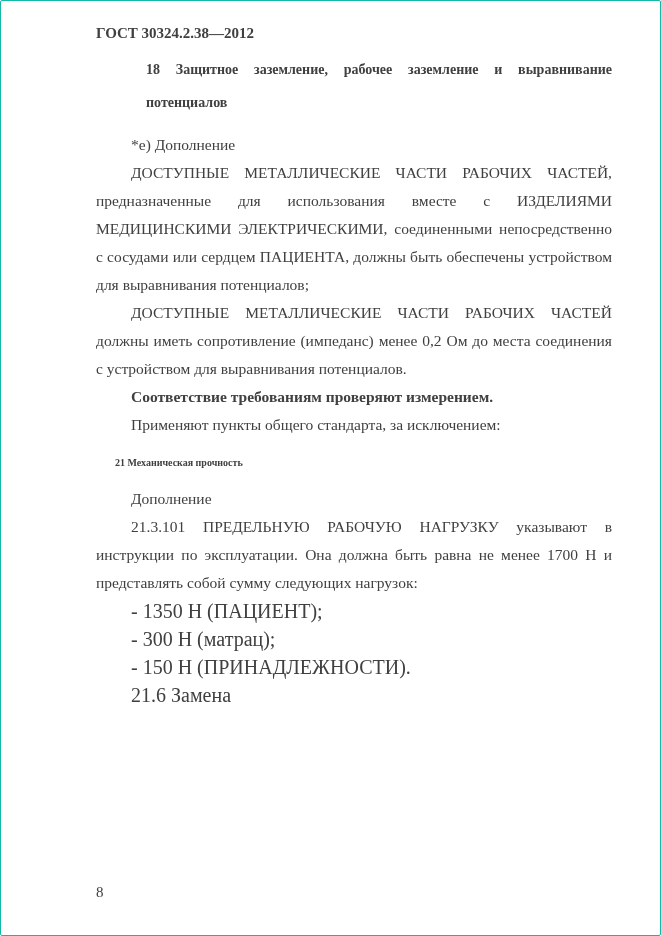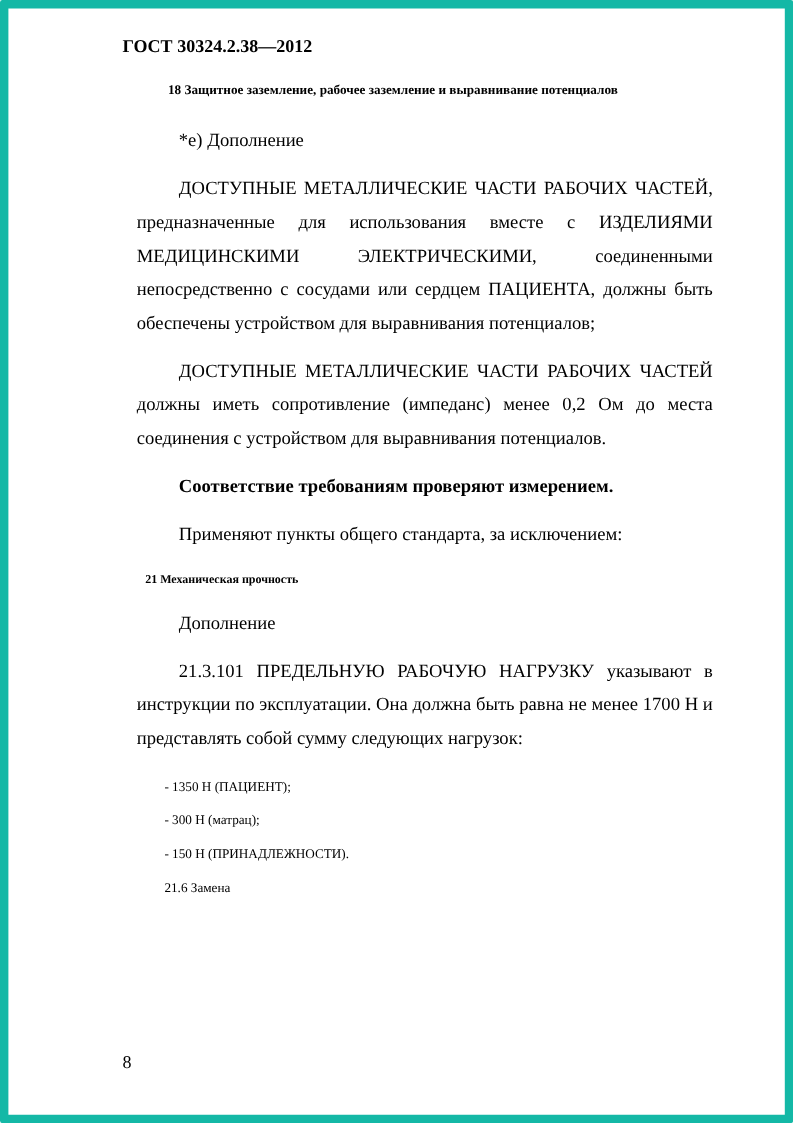--- a/index.html
+++ b/index.html
@@ -5,65 +5,65 @@
   html, body {
     margin: 0;
     padding: 0;
     background: #ffffff;
   }
   .page {
     width: 661px;
     height: 936px;
     box-sizing: border-box;
     background: #ffffff;
-    border: 7px solid #14b8a6;
+    border: 1px solid #14b8a6;
     border-radius: 2px;
     position: relative;
     overflow: hidden;
     font-family: "Liberation Serif", "DejaVu Serif", serif;
-    color: #000000;
+    color: #404040;
   }
   .inner {
     padding: 22px 48px 0 95px;
   }
   .doc-header {
     font-size: 15px;
     font-weight: bold;
     line-height: 20px;
     margin-bottom: 10px;
   }
   .h-section {
-    font-size: 11px;
+    font-size: 14px;
     font-weight: bold;
     line-height: 33px;
-    margin: 0 0 12px 38px;
+    margin: 0 0 12px 50px;
     text-align: justify;
   }
   .h-razdel {
     font-size: 17px;
     font-weight: bold;
     line-height: 33px;
     margin: 14px 0 12px 35px;
     text-align: justify;
   }
   .h-clause {
     font-size: 10px;
     font-weight: bold;
     line-height: 20px;
     margin: 14px 0 12px 19px;
   }
   .para {
     font-size: 15.5px;
     line-height: 28px;
     text-align: justify;
     text-indent: 35px;
-    margin: 12px;
+    margin: 0;
   }
   .para-left {
-    font-size: 11px;
+    font-size: 20px;
     line-height: 28px;
     text-align: left;
     text-indent: 35px;
     margin: 0;
   }
   .note-italic {
     font-weight: bold;
   }
   .page-number {
     position: absolute;

